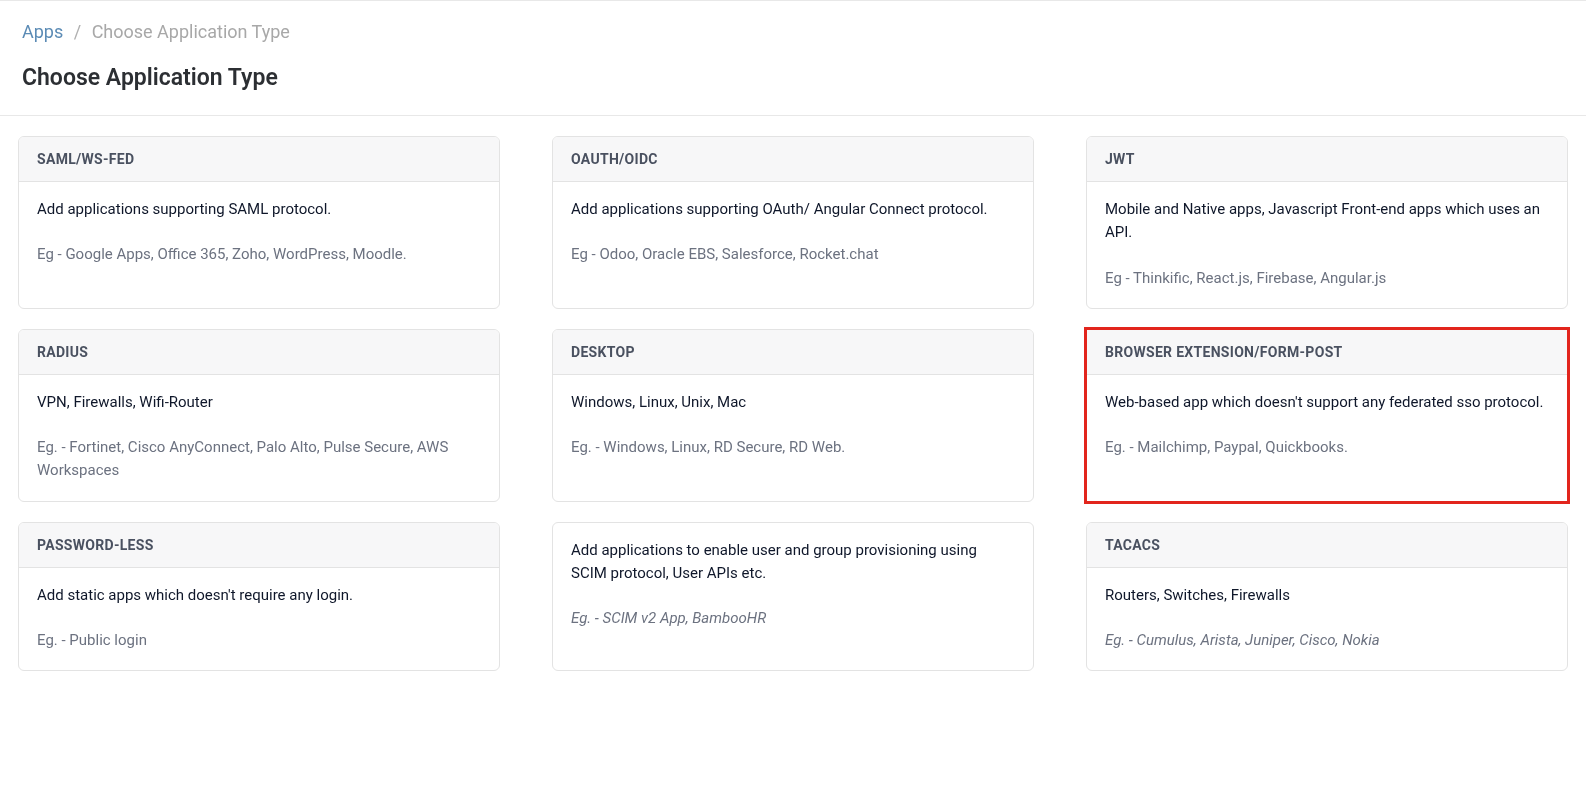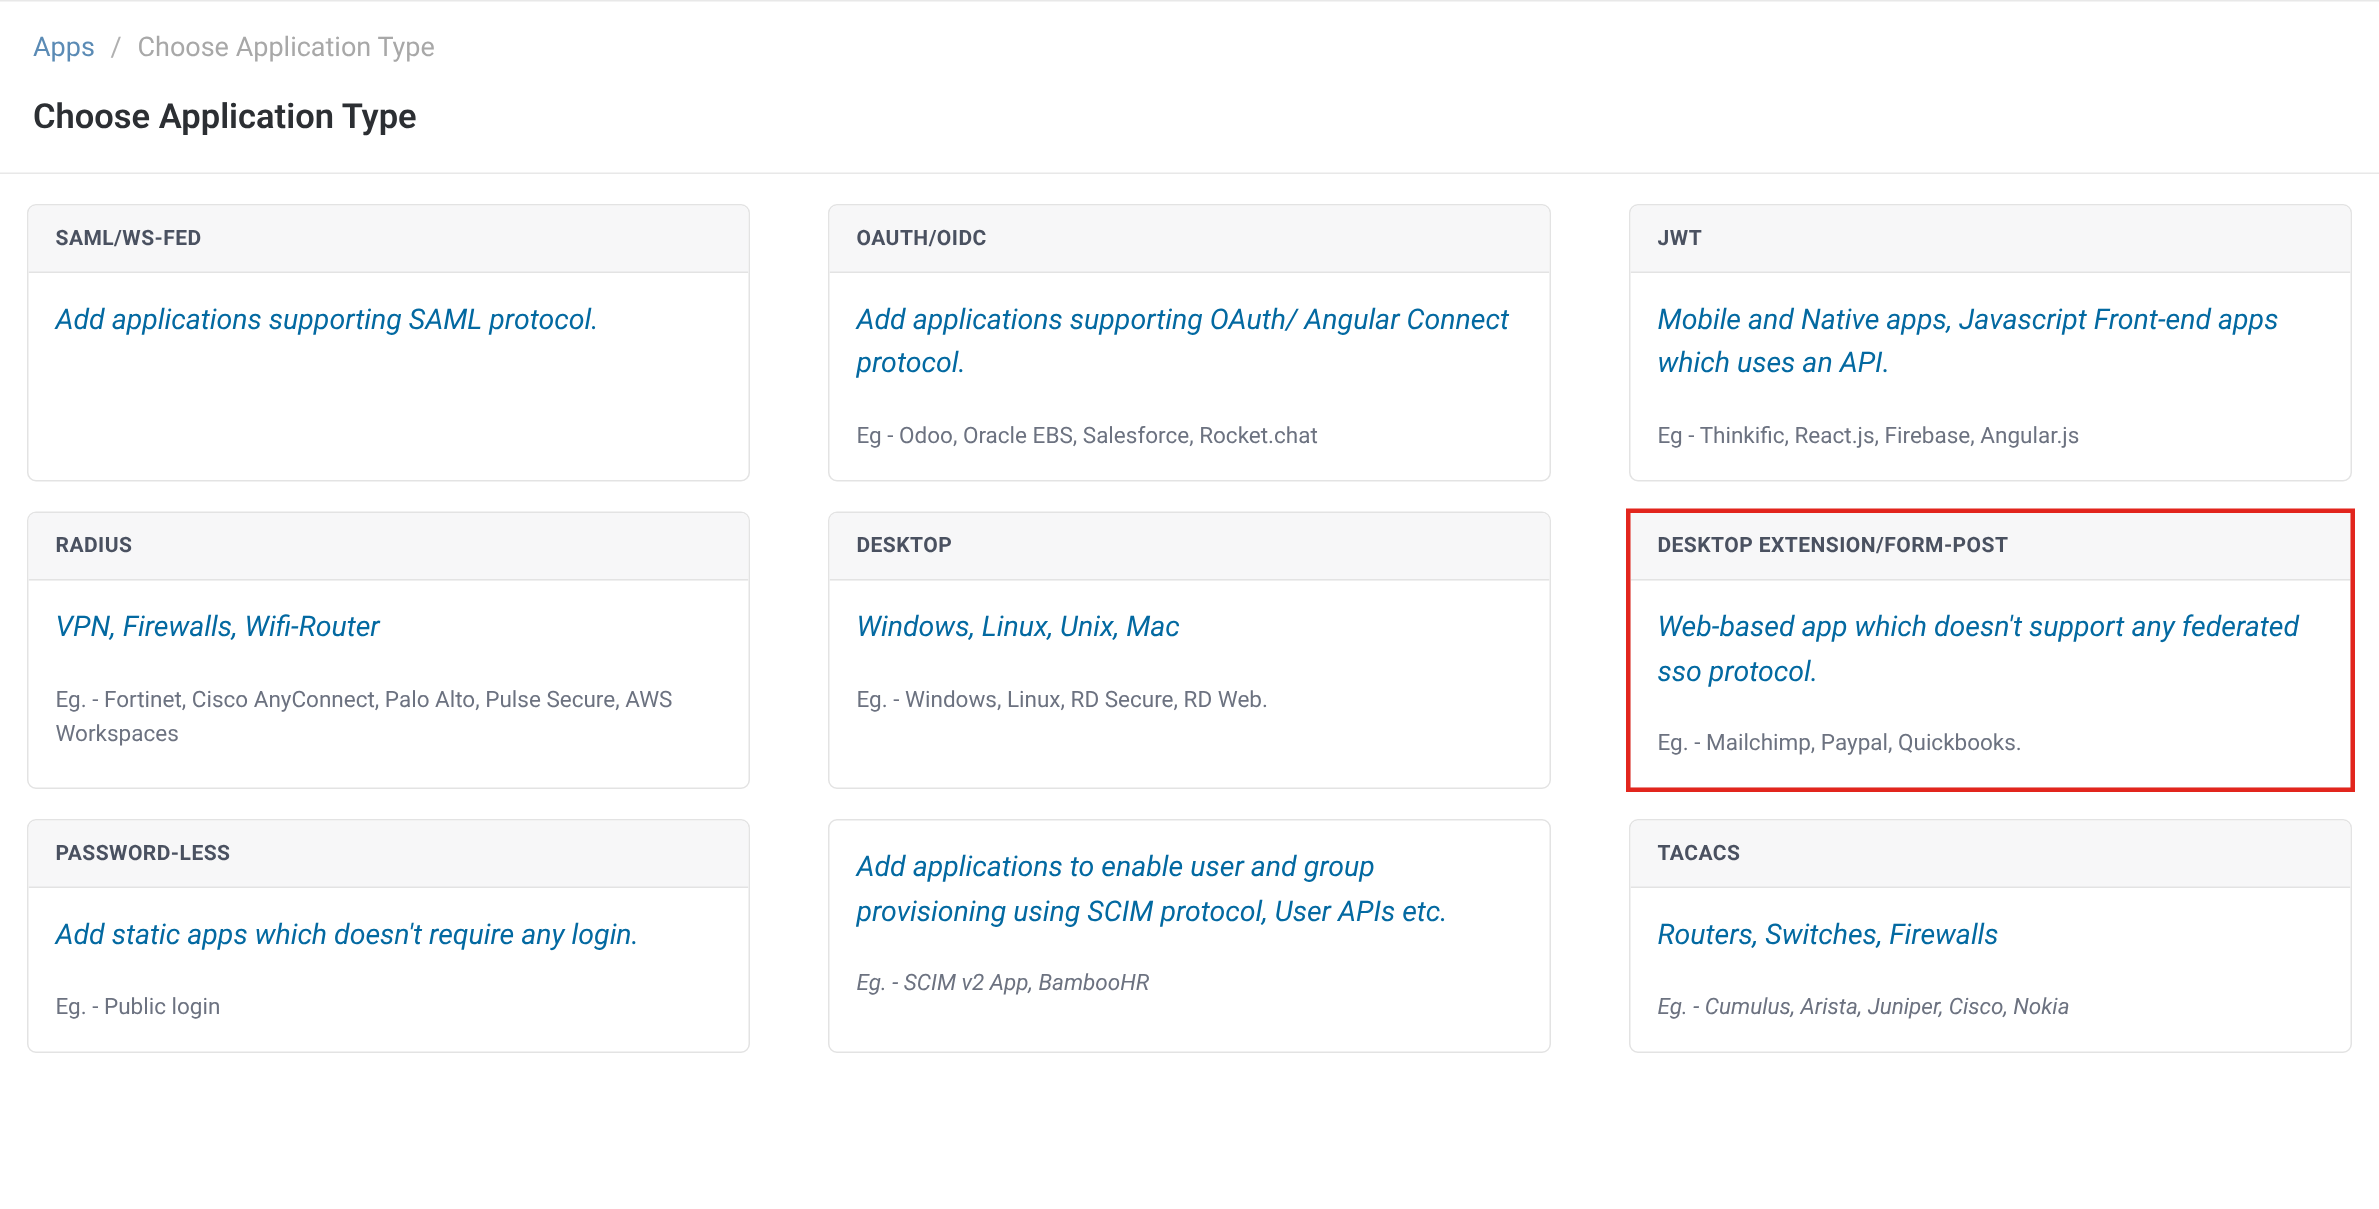--- a/index.html
+++ b/index.html
@@ -56,25 +56,24 @@
     padding: 14px 18px;
     font-size: 14px;
     font-weight: 700;
     letter-spacing: 0.3px;
     color: #4a5160;
   }
   .card-body {
     padding: 16px 18px 18px 18px;
   }
   .card-desc {
-    font-size: 19px;
-    color: #0369a1;
+    font-size: 15px;
+    color: #0f172a;
     line-height: 1.55;
     margin-bottom: 22px;
-    font-style: italic;
   }
   .card-eg {
     font-size: 15px;
     color: #6c7280;
     line-height: 1.55;
   }
   .highlighted {
     outline: 3px solid #e2251d;
     outline-offset: -1px;
     border-radius: 0;
@@ -91,20 +90,21 @@
   </div>
 
   <div class="page-title">Choose Application Type</div>
 
   <div class="grid">
 
     <div class="card">
       <div class="card-header">SAML/WS-FED</div>
       <div class="card-body">
         <div class="card-desc">Add applications supporting SAML protocol.</div>
+        <div class="card-eg">Eg - Google Apps, Office 365, Zoho, WordPress, Moodle.</div>
       </div>
     </div>
 
     <div class="card">
       <div class="card-header">OAUTH/OIDC</div>
       <div class="card-body">
         <div class="card-desc">Add applications supporting OAuth/ Angular Connect protocol.</div>
         <div class="card-eg">Eg - Odoo, Oracle EBS, Salesforce, Rocket.chat</div>
       </div>
     </div>
@@ -127,21 +127,21 @@
 
     <div class="card">
       <div class="card-header">DESKTOP</div>
       <div class="card-body">
         <div class="card-desc">Windows, Linux, Unix, Mac</div>
         <div class="card-eg">Eg. - Windows, Linux, RD Secure, RD Web.</div>
       </div>
     </div>
 
     <div class="card highlighted">
-      <div class="card-header">DESKTOP EXTENSION/FORM-POST</div>
+      <div class="card-header">BROWSER EXTENSION/FORM-POST</div>
       <div class="card-body">
         <div class="card-desc">Web-based app which doesn't support any federated sso protocol.</div>
         <div class="card-eg">Eg. - Mailchimp, Paypal, Quickbooks.</div>
       </div>
     </div>
 
     <div class="card">
       <div class="card-header">PASSWORD-LESS</div>
       <div class="card-body">
         <div class="card-desc">Add static apps which doesn't require any login.</div>

